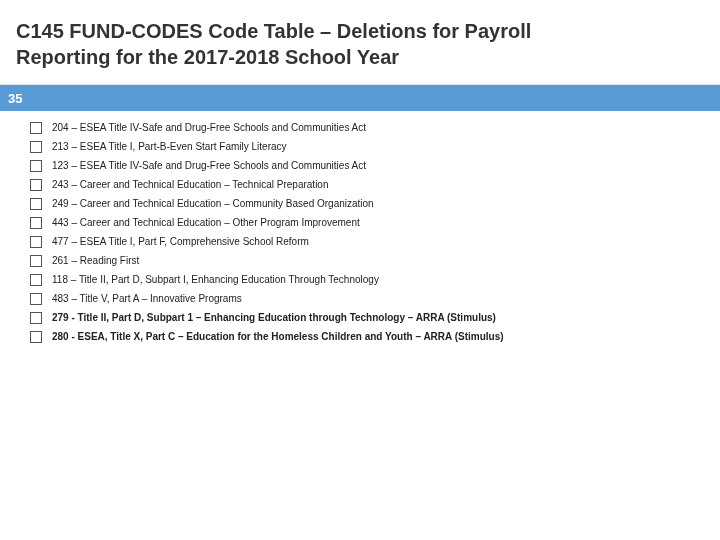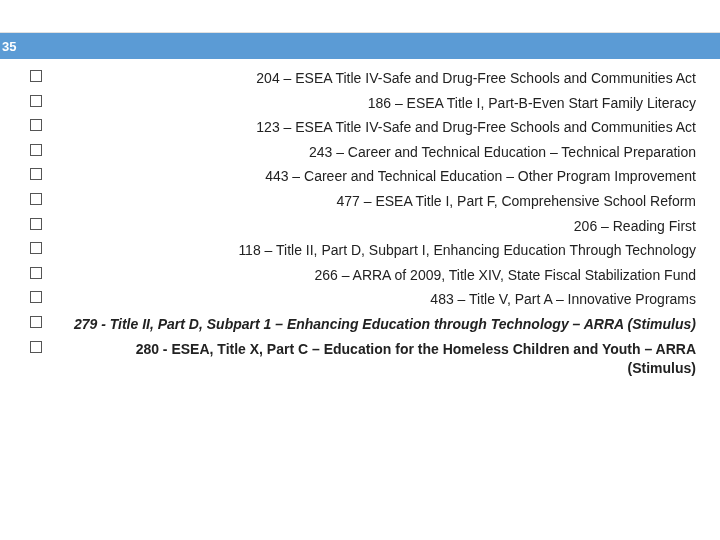--- a/index.html
+++ b/index.html
@@ -32,111 +32,116 @@
       font-size: 20px;
       font-weight: bold;
       color: #333;
       line-height: 1.3;
     }
     .slide-number-bar {
       background: #5b9bd5;
       color: #fff;
       font-size: 13px;
       font-weight: bold;
-      padding: 3px 2px;
+      padding: 3px 8px;
       display: flex;
       align-items: center;
       height: 26px;
     }
     .slide-number {
       display: inline-block;
     }
     .content-area {
       padding: 10px 24px 10px 30px;
     }
     .bullet-list {
       list-style: none;
       padding: 0;
     }
     .bullet-list li {
       display: flex;
       align-items: flex-start;
-      font-size: 14px;
+      font-size: 10px;
       color: #222;
       margin-bottom: 5px;
       line-height: 1.4;
-      text-align: right;
     }
     .bullet-icon {
       display: inline-block;
       width: 12px;
       height: 12px;
       border: 1.5px solid #555;
       margin-right: 10px;
       flex-shrink: 0;
       margin-top: 1px;
     }
     .bullet-text {
       flex: 1;
     }
   </style>
 </head>
 <body>
 
 <div class="header">
+  <div class="title-area">
+    <div class="title-text">
+      <span>C145 FUND-CODES Code Table – Deletions for Payroll</span><br>
+      <span>Reporting for the 2017-2018 School Year</span>
+    </div>
+  </div>
 </div>
 
 <div class="slide-number-bar">
   <span class="slide-number">35</span>
 </div>
 
 <div class="content-area">
   <ul class="bullet-list" id="bullet-list">
   <li>
         <span class="bullet-icon"></span>
         <span class="bullet-text">204 – ESEA Title IV-Safe and Drug-Free Schools and Communities Act</span>
       </li>
       <li>
         <span class="bullet-icon"></span>
-        <span class="bullet-text">186 – ESEA Title I, Part-B-Even Start Family Literacy</span>
+        <span class="bullet-text">213 – ESEA Title I, Part-B-Even Start Family Literacy</span>
       </li>
       <li>
         <span class="bullet-icon"></span>
         <span class="bullet-text">123 – ESEA Title IV-Safe and Drug-Free Schools and Communities Act</span>
       </li>
       <li>
         <span class="bullet-icon"></span>
         <span class="bullet-text">243 – Career and Technical Education – Technical Preparation</span>
       </li>
       <li>
         <span class="bullet-icon"></span>
+        <span class="bullet-text">249 – Career and Technical Education – Community Based Organization</span>
+      </li>
+      <li>
+        <span class="bullet-icon"></span>
         <span class="bullet-text">443 – Career and Technical Education – Other Program Improvement</span>
       </li>
       <li>
         <span class="bullet-icon"></span>
         <span class="bullet-text">477 – ESEA Title I, Part F, Comprehensive School Reform</span>
       </li>
       <li>
         <span class="bullet-icon"></span>
-        <span class="bullet-text">206 – Reading First</span>
+        <span class="bullet-text">261 – Reading First</span>
       </li>
       <li>
         <span class="bullet-icon"></span>
         <span class="bullet-text">118 – Title II, Part D, Subpart I, Enhancing Education Through Technology</span>
       </li>
       <li>
         <span class="bullet-icon"></span>
-        <span class="bullet-text">266 – ARRA of 2009, Title XIV, State Fiscal Stabilization Fund</span>
-      </li>
-      <li>
-        <span class="bullet-icon"></span>
         <span class="bullet-text">483 – Title V, Part A – Innovative Programs</span>
       </li>
       <li>
         <span class="bullet-icon"></span>
-        <span class="bullet-text" style="font-weight: bold; font-style: italic;">279 - Title II, Part D, Subpart 1 – Enhancing Education through Technology – ARRA (Stimulus)</span>
+        <span class="bullet-text" style="font-weight: bold;">279 - Title II, Part D, Subpart 1 – Enhancing Education through Technology – ARRA (Stimulus)</span>
       </li>
       <li>
         <span class="bullet-icon"></span>
-        <span class="bullet-text" style="font-weight: bold; margin-left: 32px;">280 - ESEA, Title X, Part C – Education for the Homeless Children and Youth – ARRA (Stimulus)</span>
+        <span class="bullet-text" style="font-weight: bold;">280 - ESEA, Title X, Part C – Education for the Homeless Children and Youth – ARRA (Stimulus)</span>
       </li>
     </ul>
 </div>
 
 </body></html>

